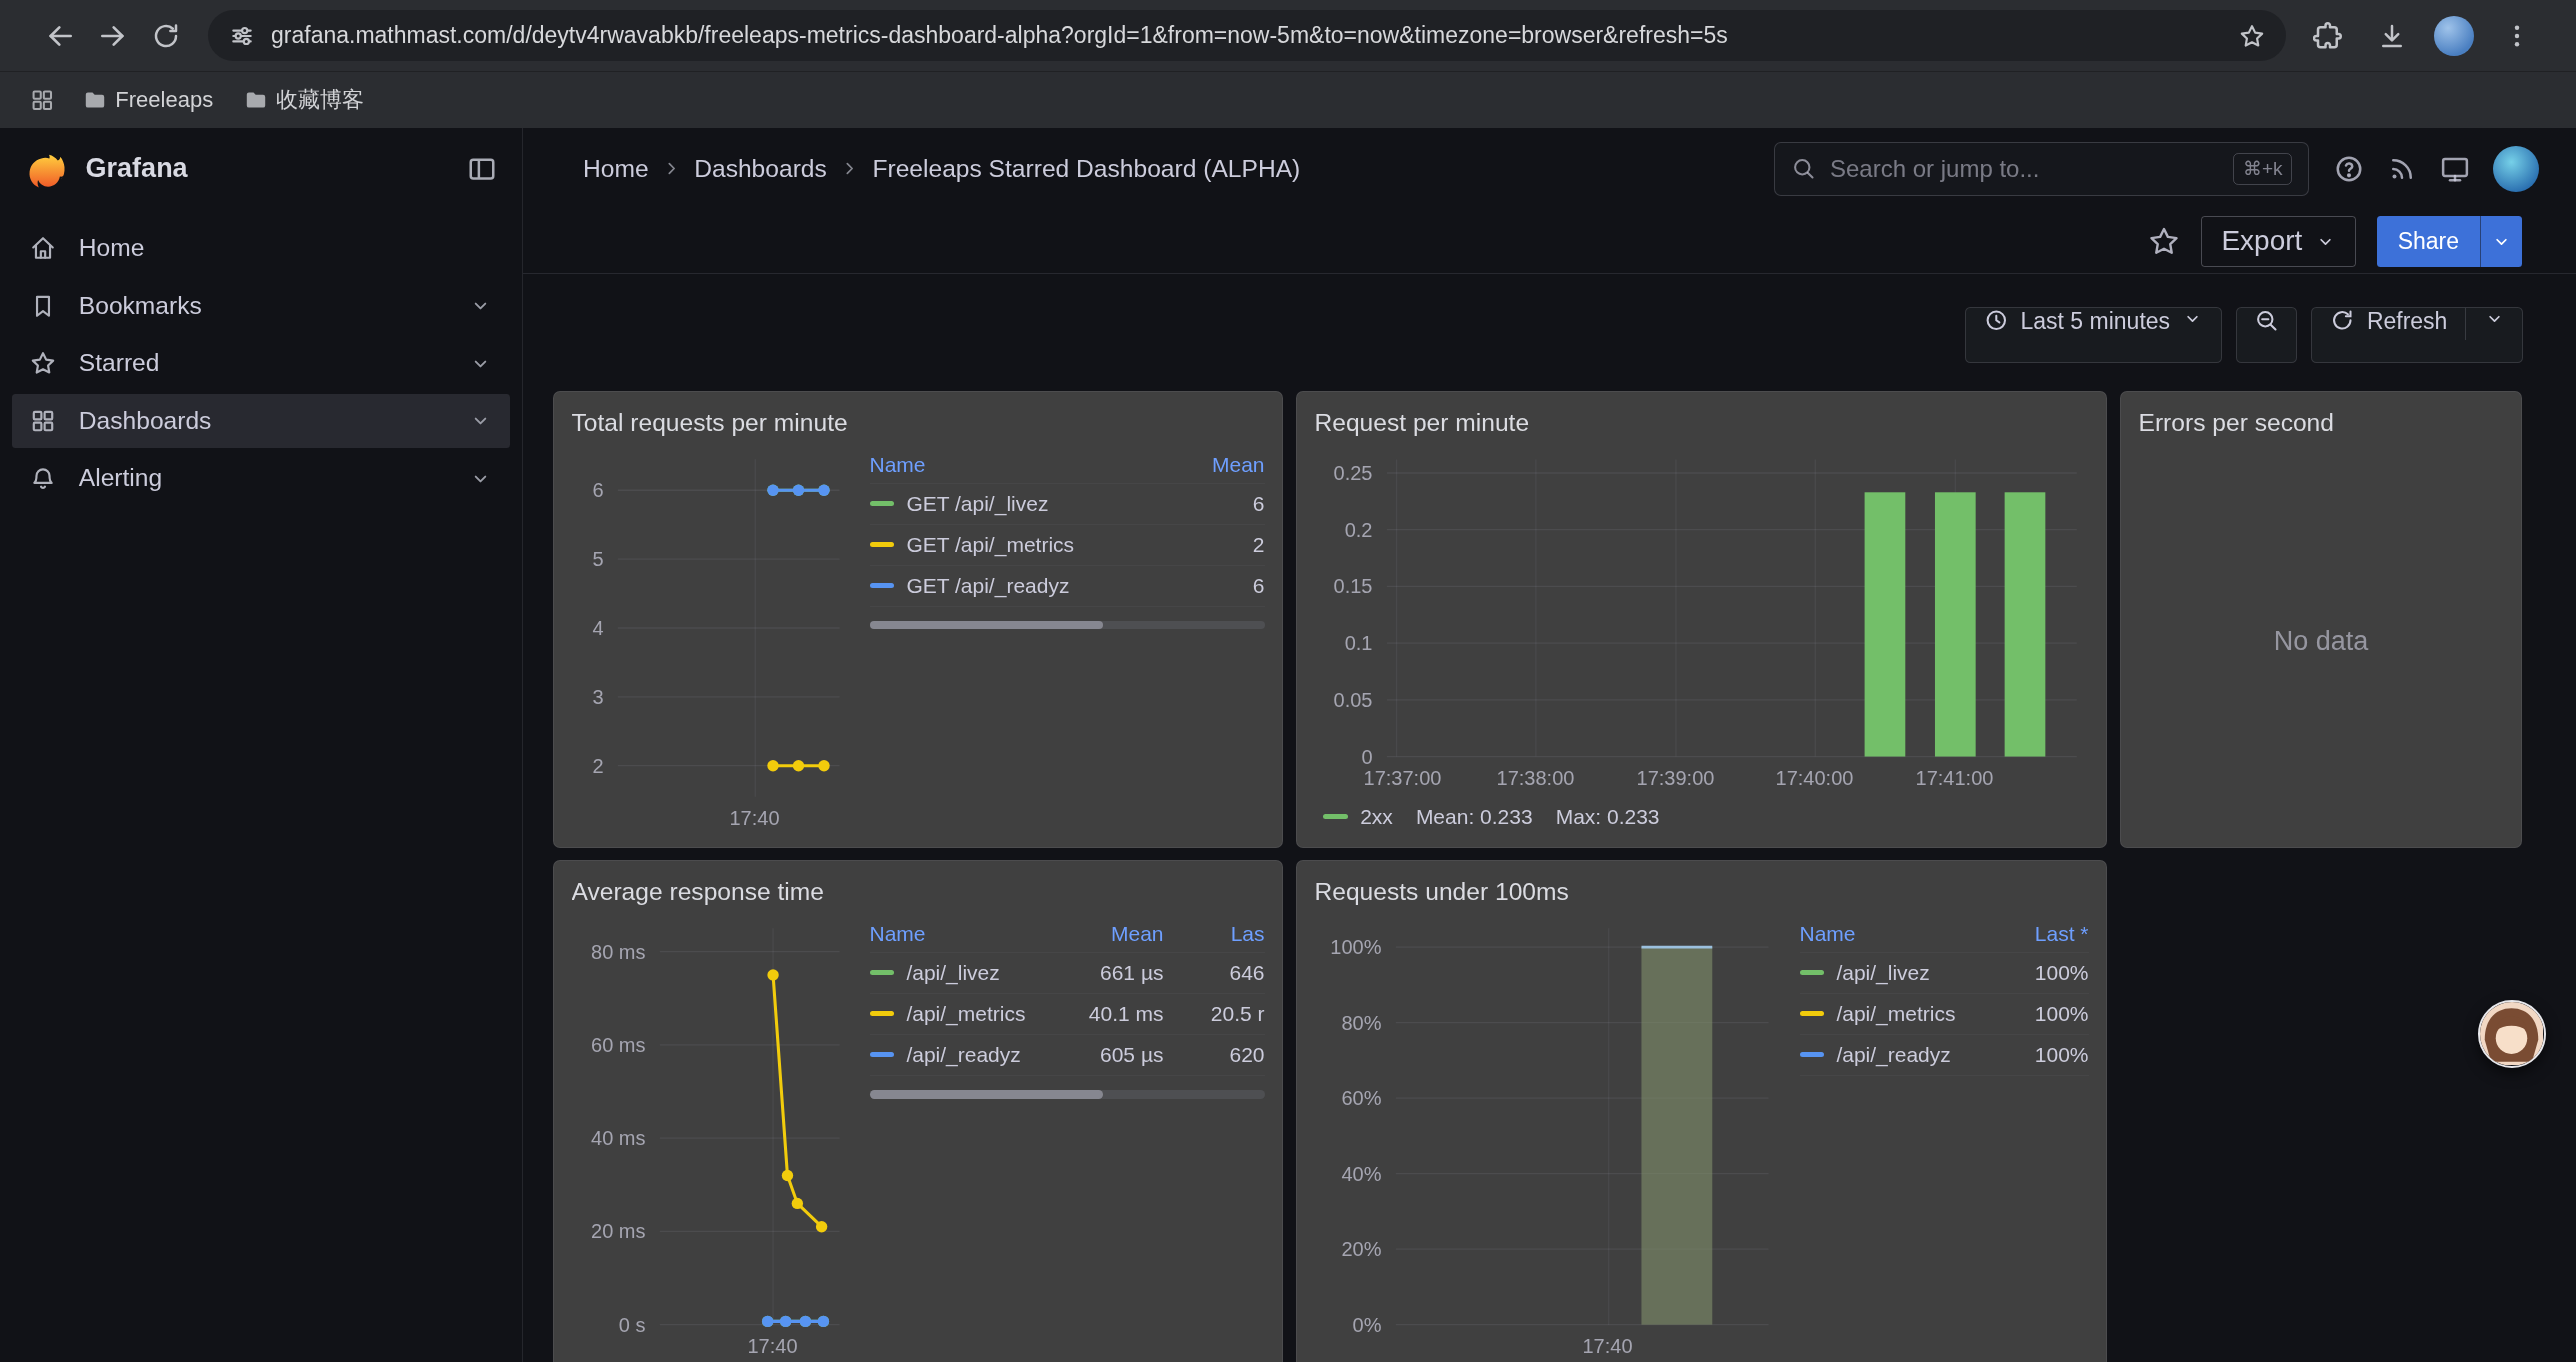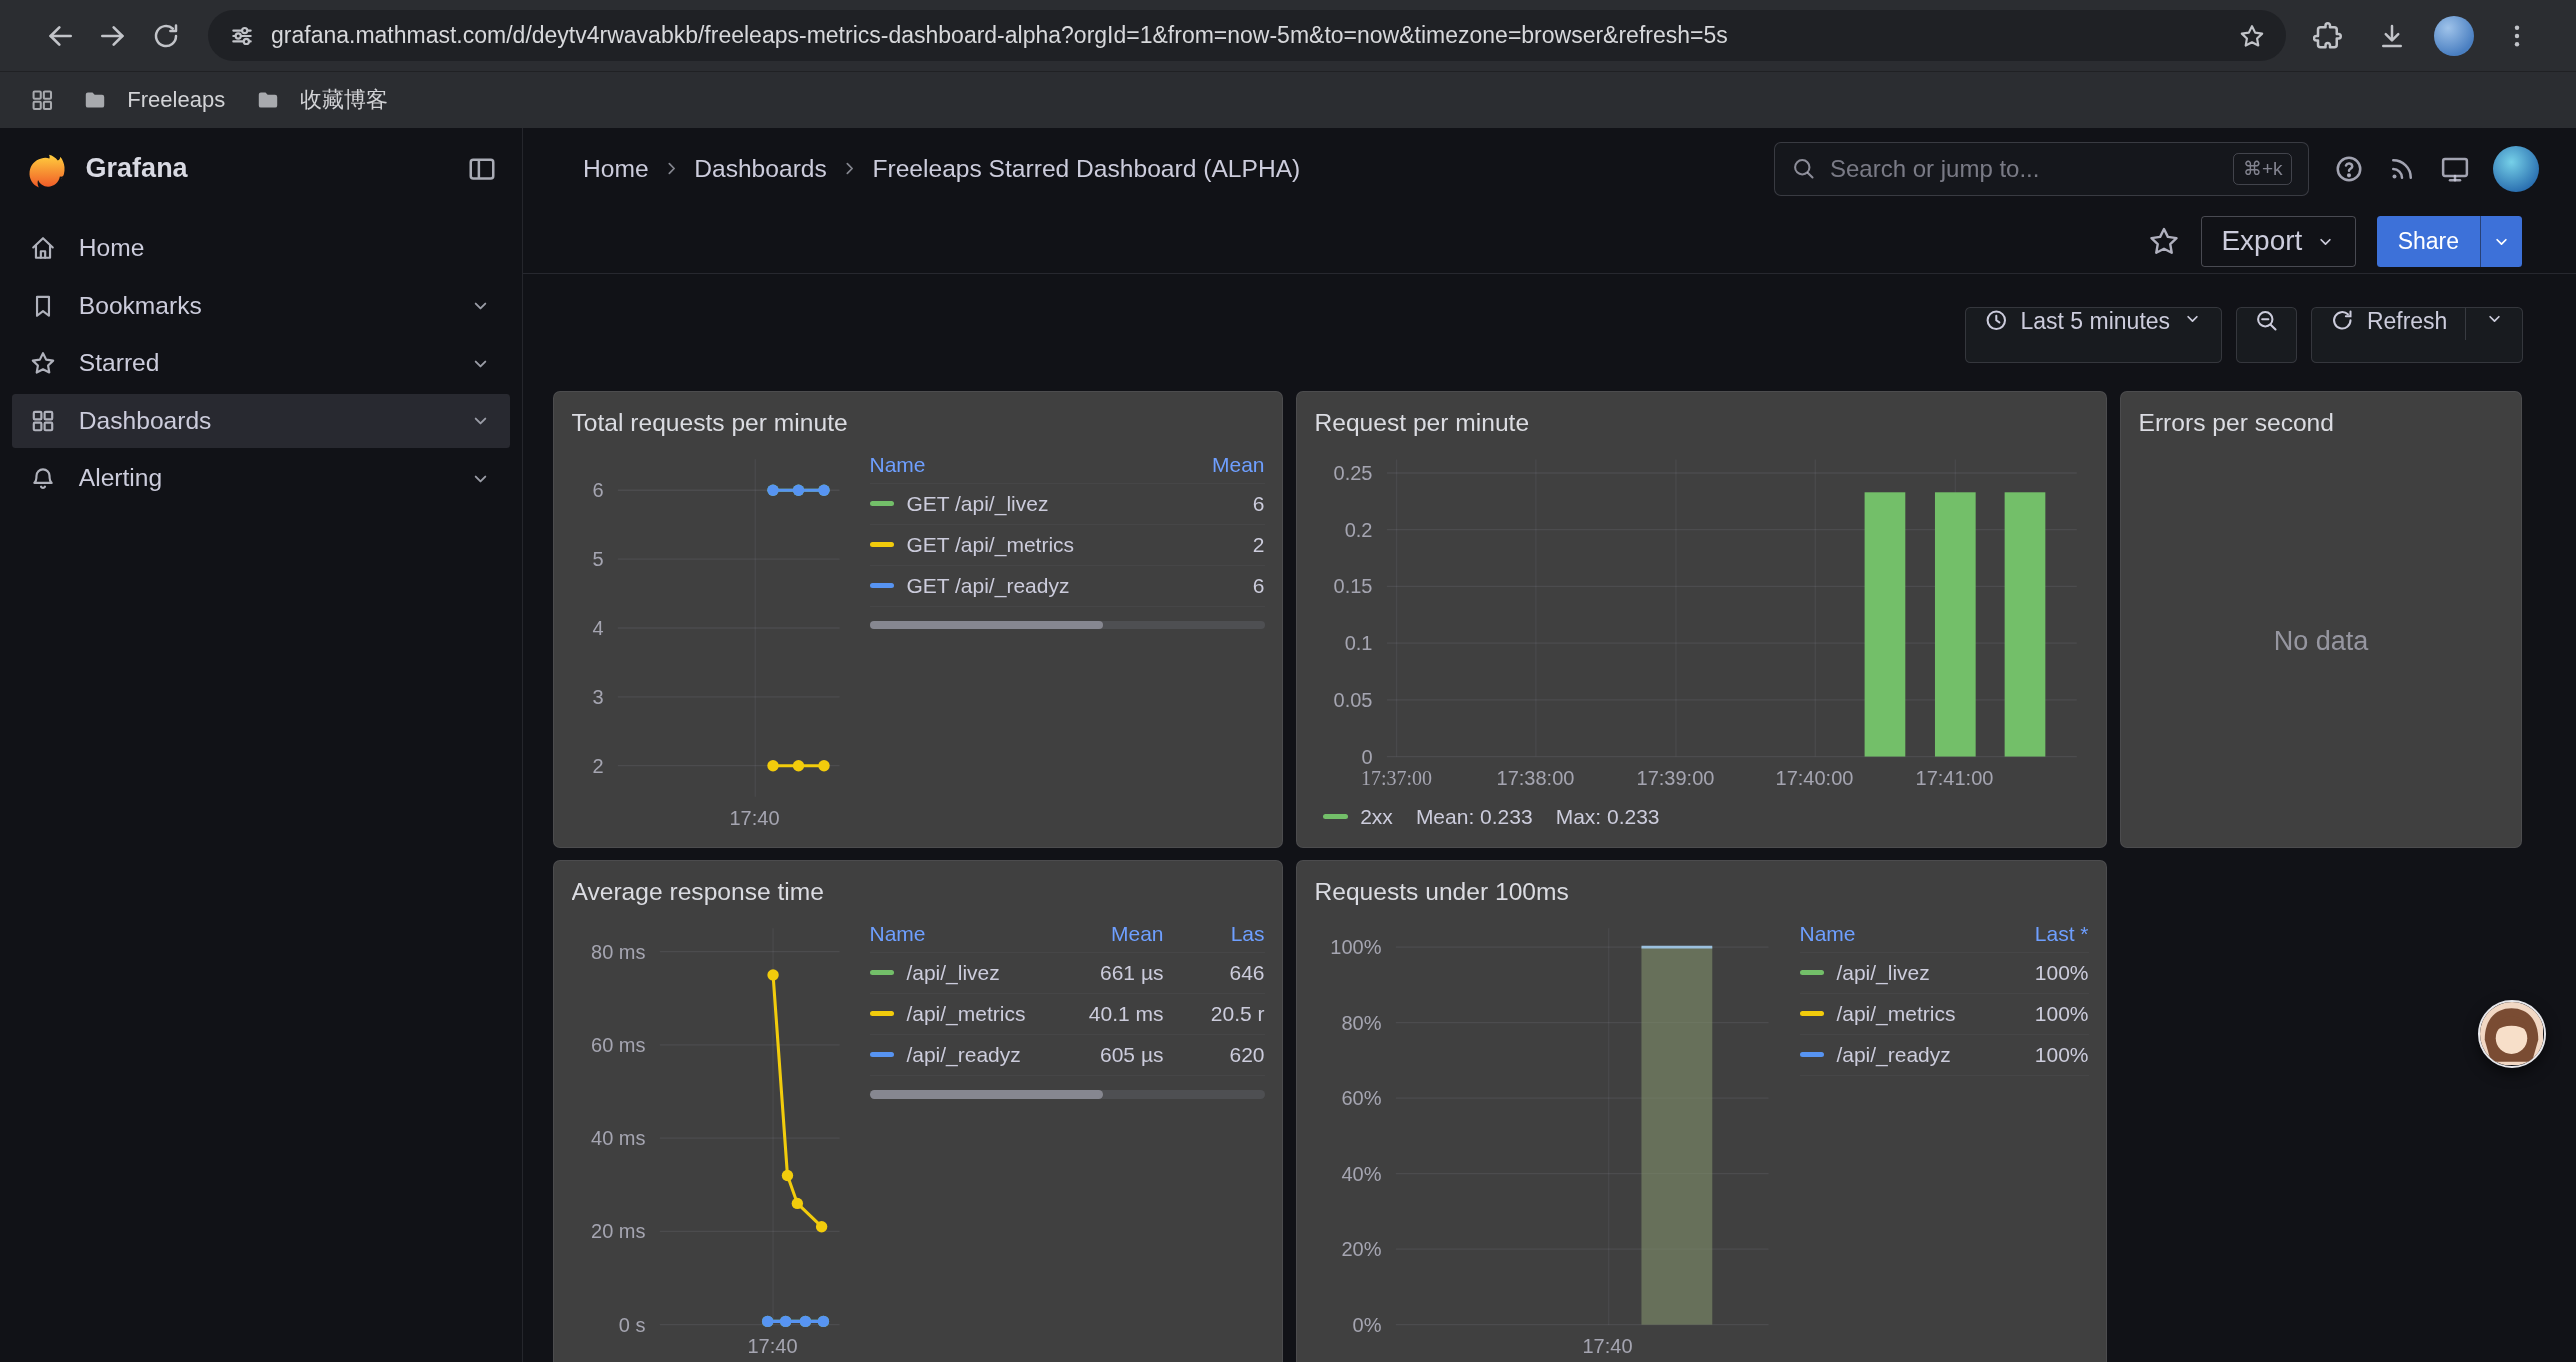--- a/index.html
+++ b/index.html
@@ -8,21 +8,21 @@
   .ic{display:block;flex:none}
 
   
   .toolbar{height:72px;background:#2b2d31;display:flex;align-items:center;padding:0 33px;border-bottom:0.9px solid rgba(0,0,0,0.25)}
   .tbtn{width:53px;height:53px;border-radius:50%;display:flex;align-items:center;justify-content:center;color:#c2c4c9}
   .omnibox{flex:1;height:51px;background:#1f2125;border-radius:25.4px;display:flex;align-items:center;gap:16px;padding:0 21px;margin:0 16px;min-width:0;color:#c2c4c9}
   .url{flex:1;font-size:23px;color:#d7d8db;white-space:nowrap;overflow:hidden}
   .tright{display:flex;align-items:center;gap:10.5px;color:#c2c4c9}
   .avatar-sm{width:40px;height:40px;border-radius:50%;background:radial-gradient(circle at 35% 30%,#9fc3ea,#4a7fc1 72%);margin:0 5.3px}
   .bookmarks{height:56px;background:#2b2d31;display:flex;align-items:center;gap:8.8px;padding:0 21px;font-size:22px;color:#d2d3d6}
-  .bm{display:flex;align-items:center;gap:19px;padding:5.3px 10.5px;border-radius:7px}
+  .bm{display:flex;align-items:center;gap:7px;padding:5.3px 10.5px;border-radius:7px}
 
   
   .grafana{display:flex;height:1235px;background:#111217}
   .sidebar{width:523px;flex:none;border-right:0.9px solid rgba(204,204,220,0.11);display:flex;flex-direction:column}
   .side-head{height:81px;flex:none;display:flex;align-items:center;gap:19px;padding:0 24.6px}
   .brand{font-size:27px;font-weight:600;color:#d9dae3;flex:1}
   .side-toggle{color:#a9abb5}
   .nav{padding:12.3px;display:flex;flex-direction:column;gap:3.5px}
   .nav-item{height:54px;display:flex;align-items:center;gap:23px;padding:0 17.5px;border-radius:3.5px;font-size:24.6px;color:#ccccdc}
   .nav-item .nic{color:#b0b2bc}
@@ -419,21 +419,21 @@
                   <rect x="626.9975" y="51.522900763358784" width="46.433" height="301.4770992366412" fill="#73bf69"></rect>
                   <rect x="707.2715" y="51.522900763358784" width="46.433" height="301.4770992366412" fill="#73bf69"></rect>
                   <rect x="786.7585" y="51.522900763358784" width="46.433" height="301.4770992366412" fill="#73bf69"></rect>
                 </svg>
                 <div class="tick ytick" style="top: 26px; width: 58px;">0.25</div>
                 <div class="tick ytick" style="top: 83px; width: 58px;">0.2</div>
                 <div class="tick ytick" style="top: 139px; width: 58px;">0.15</div>
                 <div class="tick ytick" style="top: 196px; width: 58px;">0.1</div>
                 <div class="tick ytick" style="top: 253px; width: 58px;">0.05</div>
                 <div class="tick ytick" style="top: 310px; width: 58px;">0</div>
-                <div class="tick xtick" style="left: 82px; top: 320px; font-family: Liberation Serif, serif;">17:37:00</div>
+                <div class="tick xtick" style="left: 88px; top: 320px;">17:37:00</div>
                 <div class="tick xtick" style="left: 221px; top: 320px;">17:38:00</div>
                 <div class="tick xtick" style="left: 361px; top: 320px;">17:39:00</div>
                 <div class="tick xtick" style="left: 500px; top: 320px;">17:40:00</div>
                 <div class="tick xtick" style="left: 640px; top: 320px;">17:41:00</div>
               </div>
             <div class="footer-legend">
               <span style="display:flex;align-items:center;gap:12.3px">
                 <span class="lg-swatch" style="background: rgb(115, 191, 105);"></span>
                 <span>2xx</span>
               </span>

